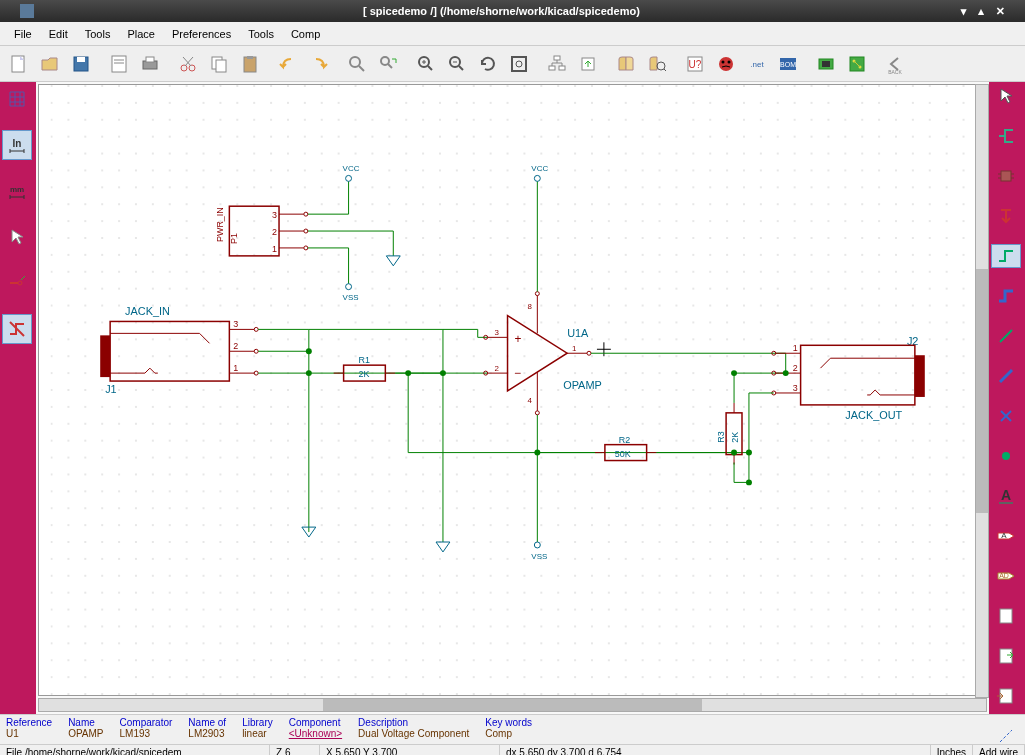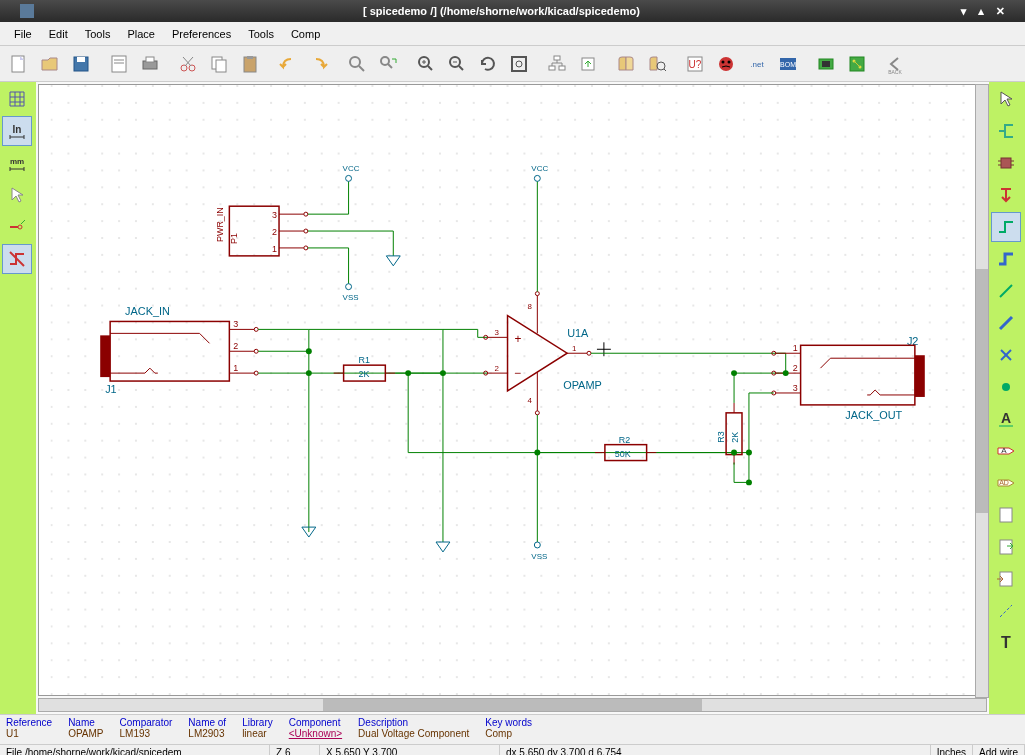--- a/index.html
+++ b/index.html
@@ -8,21 +8,21 @@
 .titlebar .icon { width: 14px; height: 14px; background: #5a7a9a; margin-right: 8px; }
 .titlebar .title { flex: 1; text-align: center; font-weight: bold; }
 .titlebar .winbtns { display: flex; gap: 12px; }
 .titlebar .winbtns span { cursor: pointer; font-weight: bold; }
 .menubar { background: #f0f0f0; height: 24px; display: flex; align-items: center; padding: 0 6px; gap: 1px; border-bottom: 1px solid #ccc; }
 .menubar .mitem { padding: 3px 8px; cursor: pointer; }
 .toolbar { background: #efefef; height: 36px; display: flex; align-items: center; padding: 2px 4px; gap: 1px; border-bottom: 1px solid #ccc; }
 .tbtn { width: 30px; height: 30px; display: flex; align-items: center; justify-content: center; cursor: pointer; border: 1px solid transparent; }
 .tsep { width: 6px; }
 .workspace { display: flex; height: 632px; }
-.lefttools, .righttools { background: #bef264; width: 36px; display: flex; flex-direction: column; padding: 2px; gap: 2px; }
+.lefttools, .righttools { background: #be185d; width: 36px; display: flex; flex-direction: column; padding: 2px; gap: 16px; }
 .lefttools .tbtn.active, .righttools .tbtn.active { background: #cde; border-color: #69c; }
 .canvas-wrap { flex: 1; display: flex; flex-direction: column; background: #f8f8f8; }
 .canvas { flex: 1; background: #fff; position: relative; overflow: hidden; border: 1px solid #999; margin: 2px; }
 .scrollh { height: 14px; background: #e0e0e0; border: 1px solid #aaa; margin: 0 2px 2px 2px; position: relative; }
 .scrollh .thumb { position: absolute; left: 30%; width: 40%; height: 100%; background: #bbb; }
 .scrollv { width: 14px; background: #e0e0e0; border: 1px solid #aaa; position: absolute; right: 36px; top: 84px; height: 614px; }
 .scrollv .thumb { position: absolute; top: 30%; height: 40%; width: 100%; background: #bbb; }
 .infobar { height: 30px; background: #f0f0f0; display: flex; border-top: 1px solid #ccc; padding: 2px 6px; gap: 16px; font-size: 10px; }
 .infocol { display: flex; flex-direction: column; }
 .infocol .lbl { color: #0000cc; }

